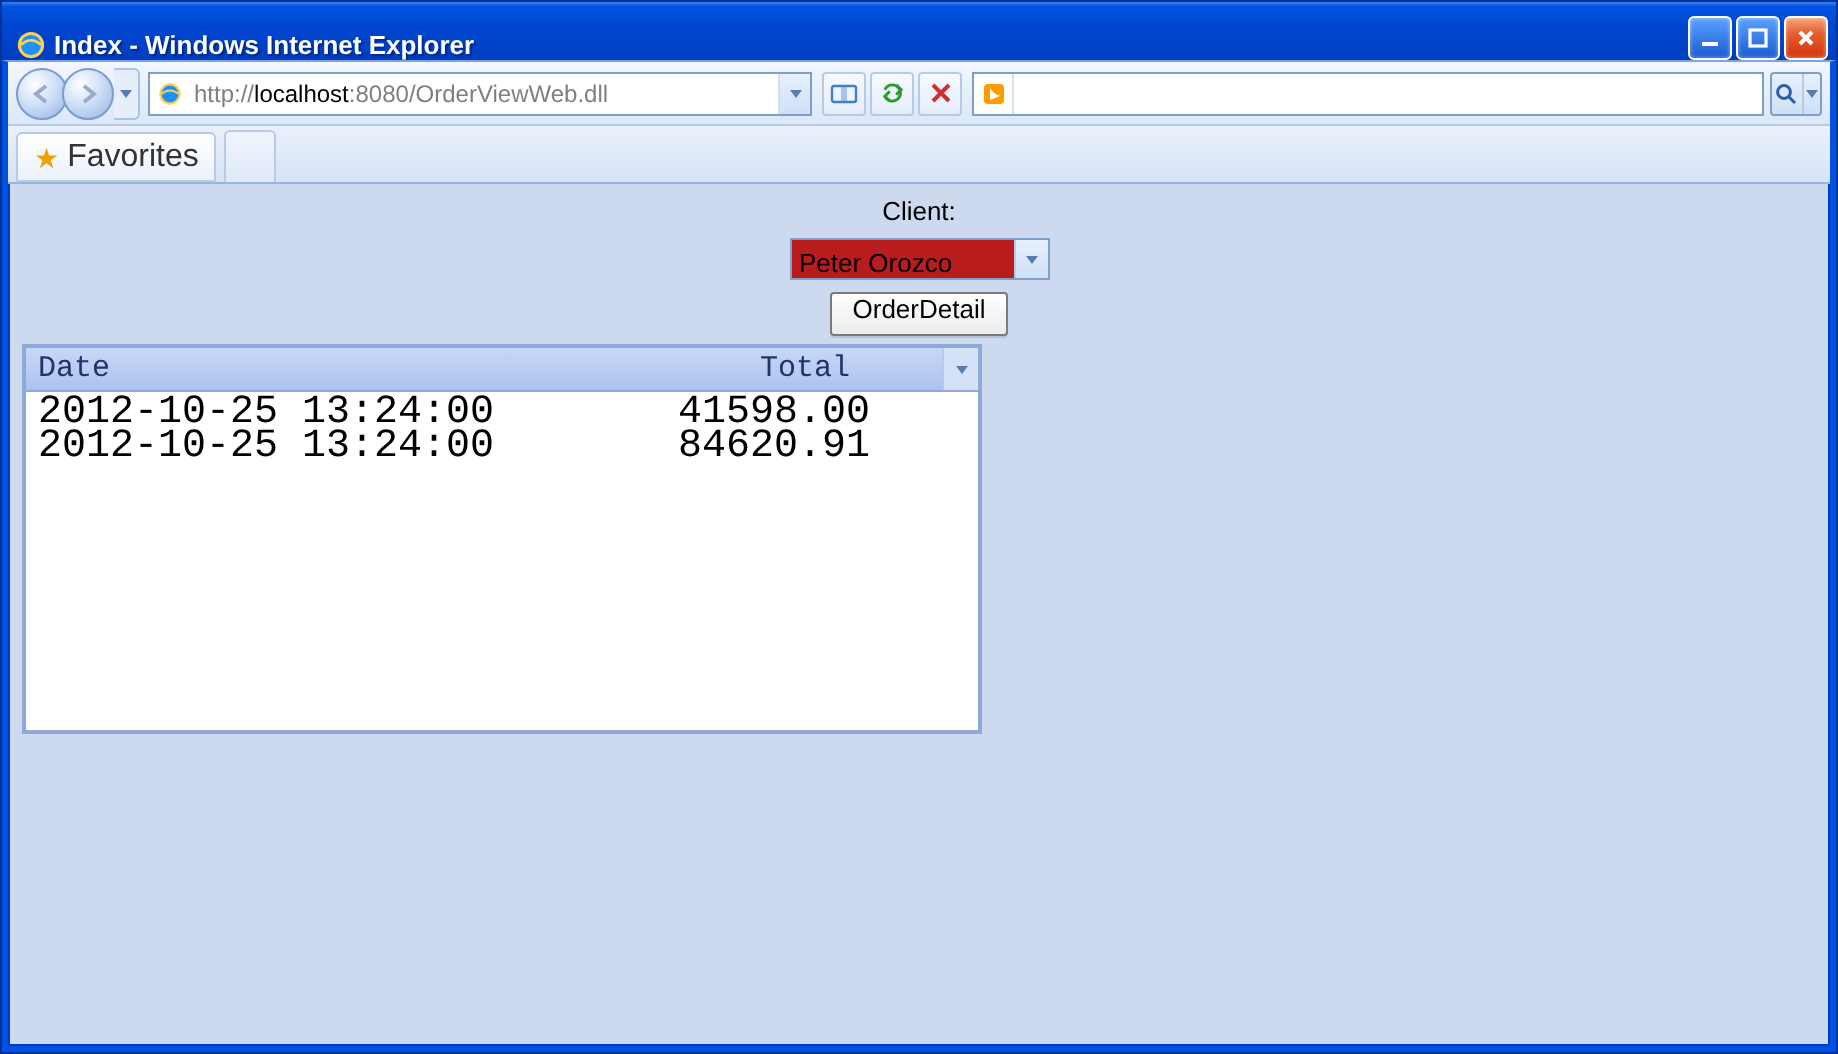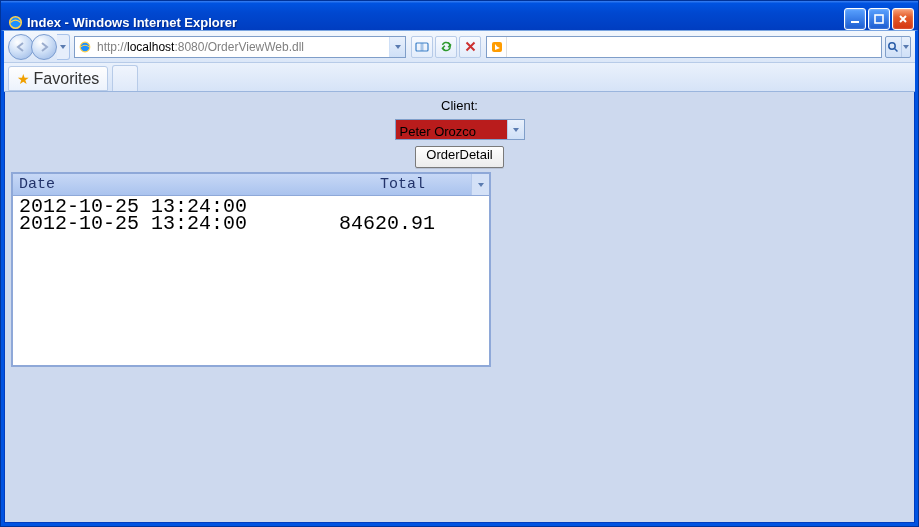--- a/index.html
+++ b/index.html
@@ -194,20 +194,21 @@
         <div class="grid-head">
           <div class="gh-col gh-date">Date</div>
           <div class="gh-col gh-total">Total</div>
           <div class="gh-drop">
               <div class="small-tri"></div>
             </div>
         </div>
         <div class="grid-body">
           <div class="grid-row">
             <div class="gc-date">2012-10-25 13:24:00</div>
+            <div class="gc-total">41598.00</div>
           </div>
           <div class="grid-row">
             <div class="gc-date">2012-10-25 13:24:00</div>
             <div class="gc-total">84620.91</div>
           </div>
         </div>
       </div>
     </div>
   </div>
 </div>

